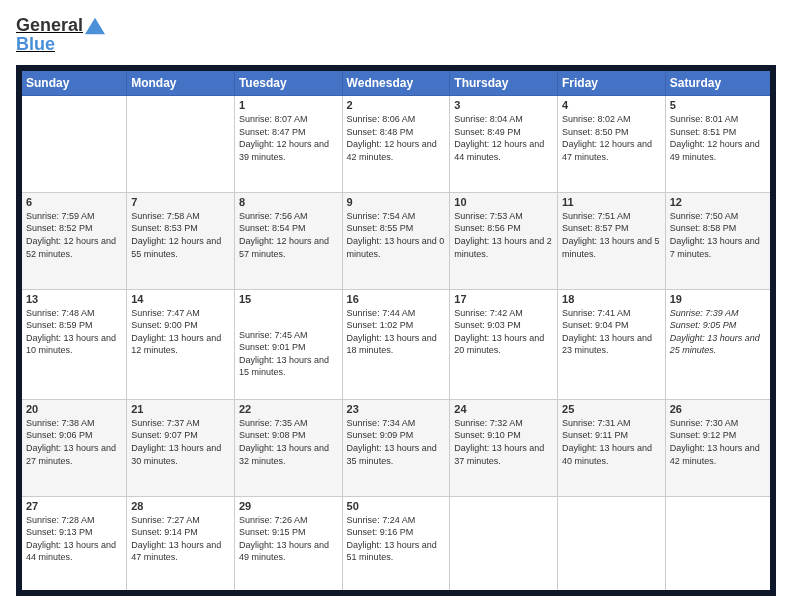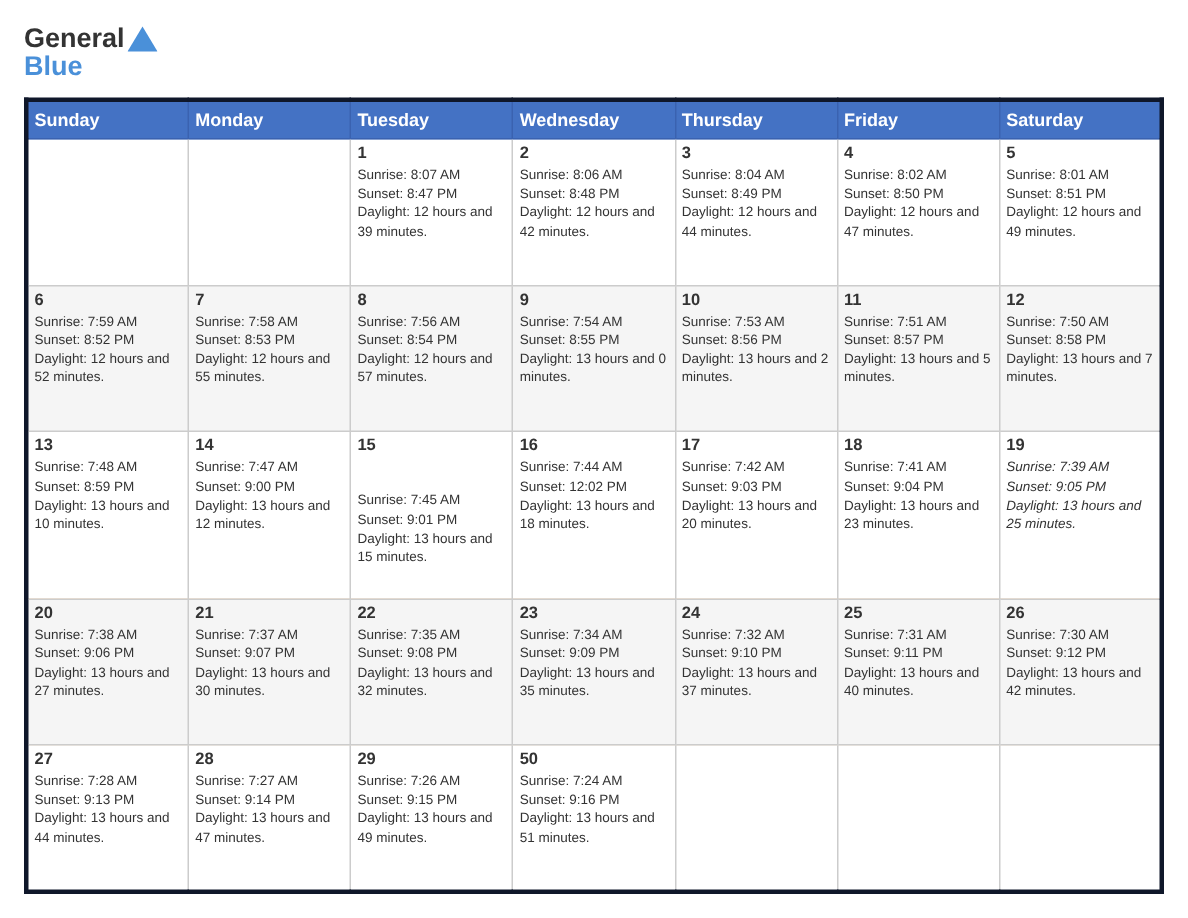--- a/index.html
+++ b/index.html
@@ -19,20 +19,21 @@
     }
     .header {
       display: flex;
       justify-content: space-between;
       align-items: flex-start;
       margin-bottom: 10px;
     }
     .logo {
       display: flex;
       align-items: center;
+      text-decoration: underline;
     }
     .logo-text {
       font-size: 18px;
       font-weight: bold;
       color: #333;
       line-height: 1.1;
     }
     .logo-text span {
       color: #4a90d9;
     }
@@ -48,21 +49,21 @@
       font-size: 32px;
       font-weight: bold;
       color: #333;
     }
     .subtitle {
       font-size: 14px;
       color: #555;
     }
     .calendar {
       flex: 1;
-      border: 3px solid #0f172a;
+      border: 6px solid #0f172a;
       border-collapse: collapse;
       width: 100%;
       table-layout: fixed;
     }
     .calendar th {
       background: #4472c4;
       color: #fff;
       font-size: 12px;
       font-weight: bold;
       padding: 5px 4px;
@@ -225,21 +226,21 @@
           </td>
           <td>
             <div class="day-num">15</div>
             <div class="day-info" style="white-space: pre-line; margin-top: 24px;">Sunrise: 7:45 AM
 Sunset: 9:01 PM
 Daylight: 13 hours and 15 minutes.</div>
           </td>
           <td>
             <div class="day-num">16</div>
             <div class="day-info" style="white-space: pre-line;">Sunrise: 7:44 AM
-Sunset: 12:02 PM
+Sunset: 1:02 PM
 Daylight: 13 hours and 18 minutes.</div>
           </td>
           <td>
             <div class="day-num">17</div>
             <div class="day-info" style="white-space: pre-line;">Sunrise: 7:42 AM
 Sunset: 9:03 PM
 Daylight: 13 hours and 20 minutes.</div>
           </td>
           <td>
             <div class="day-num">18</div>

